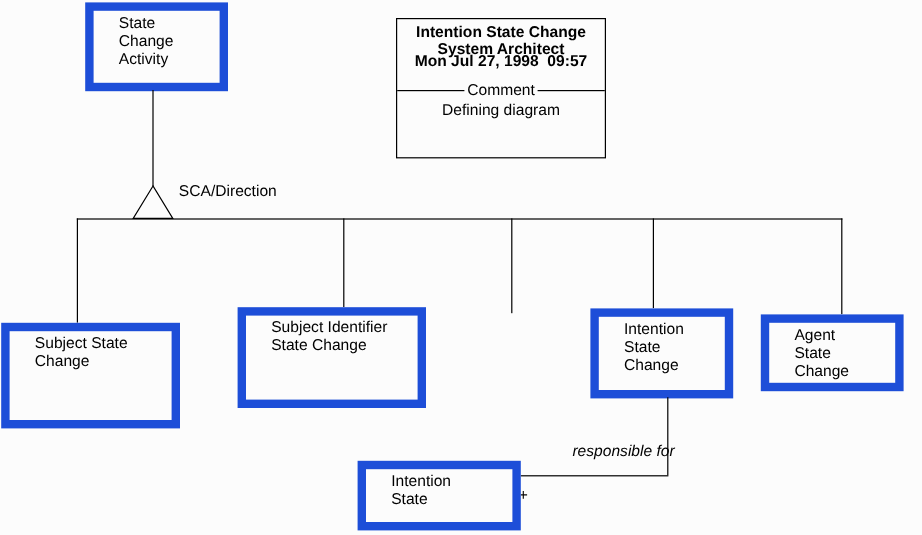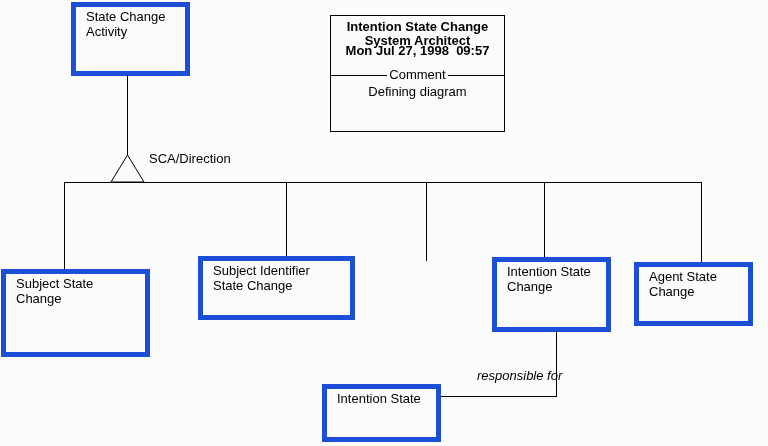--- a/index.html
+++ b/index.html
@@ -11,24 +11,24 @@
     position: relative;
     width: 768px;
     height: 446px;
     background: #fcfcfc;
     overflow: hidden;
     font-size: 13px;
     color: #000;
   }
   .node {
     position: absolute;
-    border: 5px solid #1d4ed8;
+    border: 7px solid #1d4ed8;
     background: #fcfcfc;
     box-sizing: border-box;
-    padding: 2px 10px;
+    padding: 2px 21px;
     line-height: 15px;
     overflow: hidden;
   }
   .hline, .vline {
     position: absolute;
     background: #000;
   }
   .hline { height: 1px; }
   .vline { width: 1px; }
   .lbl {
@@ -124,21 +124,21 @@
   <div class="vline" style="left:64px;  top:182px; height:87px;"></div>
   <div class="vline" style="left:286px; top:182px; height:74px;"></div>
   <div class="vline" style="left:426px; top:182px; height:79px;"></div>
   <div class="vline" style="left:544px; top:182px; height:75px;"></div>
   <div class="vline" style="left:701px; top:182px; height:80px;"></div>
 
   <div class="node" style="left:1px; top:269px; width:149px; height:88px;">
     <span>Subject State Change</span>
   </div>
 
-  <div class="node" style="left:198px; top:256px; width:157px; height:64px;">
+  <div class="node" style="left:198px; top:256px; width:157px; height:84px;">
     <span>Subject Identifier State Change</span>
   </div>
 
 
   <div class="node" style="left:492px; top:257px; width:119px; height:75px;">
     <span>Intention State Change</span>
   </div>
 
   <div class="node" style="left:634px; top:262px; width:119px; height:64px;">
     <span>Agent State Change</span>
@@ -146,17 +146,17 @@
 
   <div class="vline" style="left:556px; top:331px; height:65px;"></div>
   <div class="hline" style="left:423px; top:396px; width:134px;"></div>
 
   <div class="lbl italic" style="left:477px; top:333px;margin-top:36px;">responsible for</div>
 
   <div class="dot"></div>
 
   <div class="lbl" style="left:425px; top:406px;">1+</div>
 
-  <div class="node" style="left:298px; top:384px; width:119px; height:58px;margin-left:24px;">
+  <div class="node" style="left:298px; top:384px; width:136px; height:58px;">
     <span>Intention State</span>
   </div>
 
 </div>
 
 </body></html>

